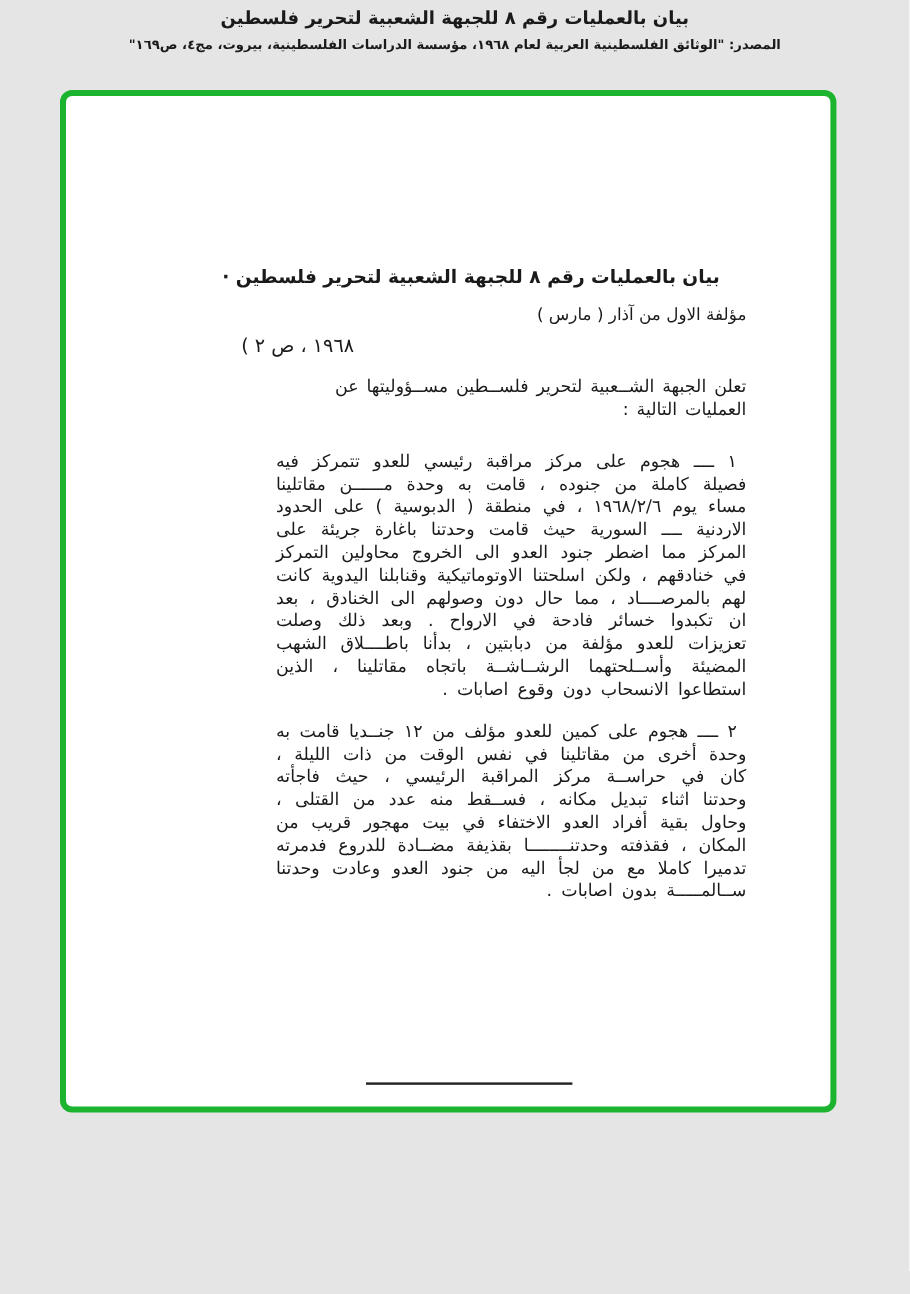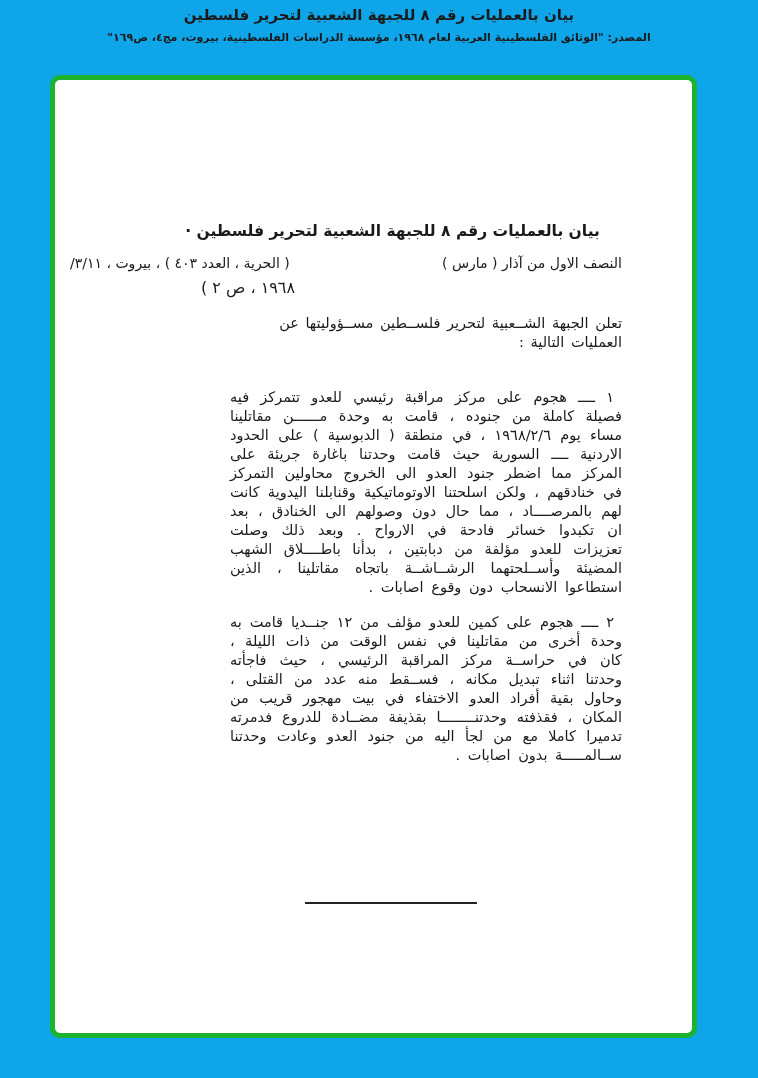--- a/index.html
+++ b/index.html
@@ -7,38 +7,38 @@
     --text:#1a1a1a;
     --divider:#222222;
   }
   html,body{
     margin:0;padding:0;
     width:758px;height:1078px;
     background:#ffffff;
     font-family:"DejaVu Sans", sans-serif;
     color:var(--text);
   }
-  .stage{position:relative;width:758px;height:1078px;overflow:hidden;background:#0ea5e9;}
+  .stage{position:relative;width:758px;height:1078px;overflow:hidden;background:#e5e5e5;}
 
   
   .hdr-title{
     position:absolute;top:4px;left:0;width:758px;
     text-align:center;direction:rtl;
     font-weight:bold;font-size:15px;line-height:22px;
   }
   .hdr-source{
     position:absolute;top:30px;left:0;width:758px;
     text-align:center;direction:rtl;
     font-weight:bold;font-size:11px;line-height:16px;
   }
 
   
   .page{
     position:absolute;left:50px;top:75px;
-    width:647px;height:963px;
+    width:647px;height:852px;
     box-sizing:border-box;
     border:5px solid var(--border-green);
     border-radius:10px;
     background:#fff;
   }
   .page > *{position:absolute;direction:rtl;}
 
   .doc-title{
     top:142px;left:115px;width:445px;
     text-align:center;font-weight:bold;font-size:15.5px;
@@ -57,21 +57,20 @@
   .intro{
     top:234px;left:175px;width:392px;
     font-size:14.5px;line-height:19px;
     text-align:right;word-spacing:2px;
   }
   .para{
     left:175px;width:392px;
     font-size:14.5px;line-height:19px;
     text-align:justify;word-spacing:3px;
     text-indent:8px;
-    margin-top:12px;
   }
   .p1{top:296px;}
   .p2{top:521px;}
   .divider{
     top:822px;left:250px;width:172px;height:2px;
     background:var(--divider);
   }
 </style>
 </head>
 <body>
@@ -80,22 +79,21 @@
 
   <div class="hdr-title">بيان بالعمليات رقم ٨ للجبهة الشعبية لتحرير فلسطين</div>
 
   <div class="hdr-source">المصدر: "الوثائق الفلسطينية العربية لعام ١٩٦٨، مؤسسة الدراسات الفلسطينية، بيروت، مج٤، ص١٦٩"</div>
 
   <div class="page">
 
     <div class="doc-title">بيان بالعمليات رقم ٨ للجبهة الشعبية لتحرير فلسطين ·</div>
 
     <div class="cit1">
-      <span>النصف الاول من آذار ( مارس )</span>
-      <span>( الحرية ، العدد ٤٠٣ ) ، بيروت ، ١١‏/٣/</span>
+      <span>مؤلفة الاول من آذار ( مارس )</span>
     </div>
 
     <div class="cit2">١٩٦٨ ، ص ٢ )</div>
 
     <div class="intro">تعلن الجبهة الشــعبية لتحرير فلســطين مســؤوليتها عن العمليات التالية :</div>
 
     <div class="para p1">١ ــــ هجوم على مركز مراقبة رئيسي للعدو تتمركز فيه فصيلة كاملة من جنوده ، قامت به وحدة مــــــن مقاتلينا مساء يوم ١٩٦٨/٢/٦ ، في منطقة ( الدبوسية ) على الحدود الاردنية ــــ السورية حيث قامت وحدتنا باغارة جريئة على المركز مما اضطر جنود العدو الى الخروج محاولين التمركز في خنادقهم ، ولكن اسلحتنا الاوتوماتيكية وقنابلنا اليدوية كانت لهم بالمرصــــاد ، مما حال دون وصولهم الى الخنادق ، بعد ان تكبدوا خسائر فادحة في الارواح . وبعد ذلك وصلت تعزيزات للعدو مؤلفة من دبابتين ، بدأنا باطــــلاق الشهب المضيئة وأســلحتهما الرشــاشــة باتجاه مقاتلينا ، الذين استطاعوا الانسحاب دون وقوع اصابات .</div>
 
     <div class="para p2">٢ ــــ هجوم على كمين للعدو مؤلف من ١٢ جنــديا قامت به وحدة أخرى من مقاتلينا في نفس الوقت من ذات الليلة ، كان في حراســة مركز المراقبة الرئيسي ، حيث فاجأته وحدتنا اثناء تبديل مكانه ، فســقط منه عدد من القتلى ، وحاول بقية أفراد العدو الاختفاء في بيت مهجور قريب من المكان ، فقذفته وحدتنــــــــا بقذيفة مضــادة للدروع فدمرته تدميرا كاملا مع من لجأ اليه من جنود العدو وعادت وحدتنا ســالمـــــة بدون اصابات .</div>
 

